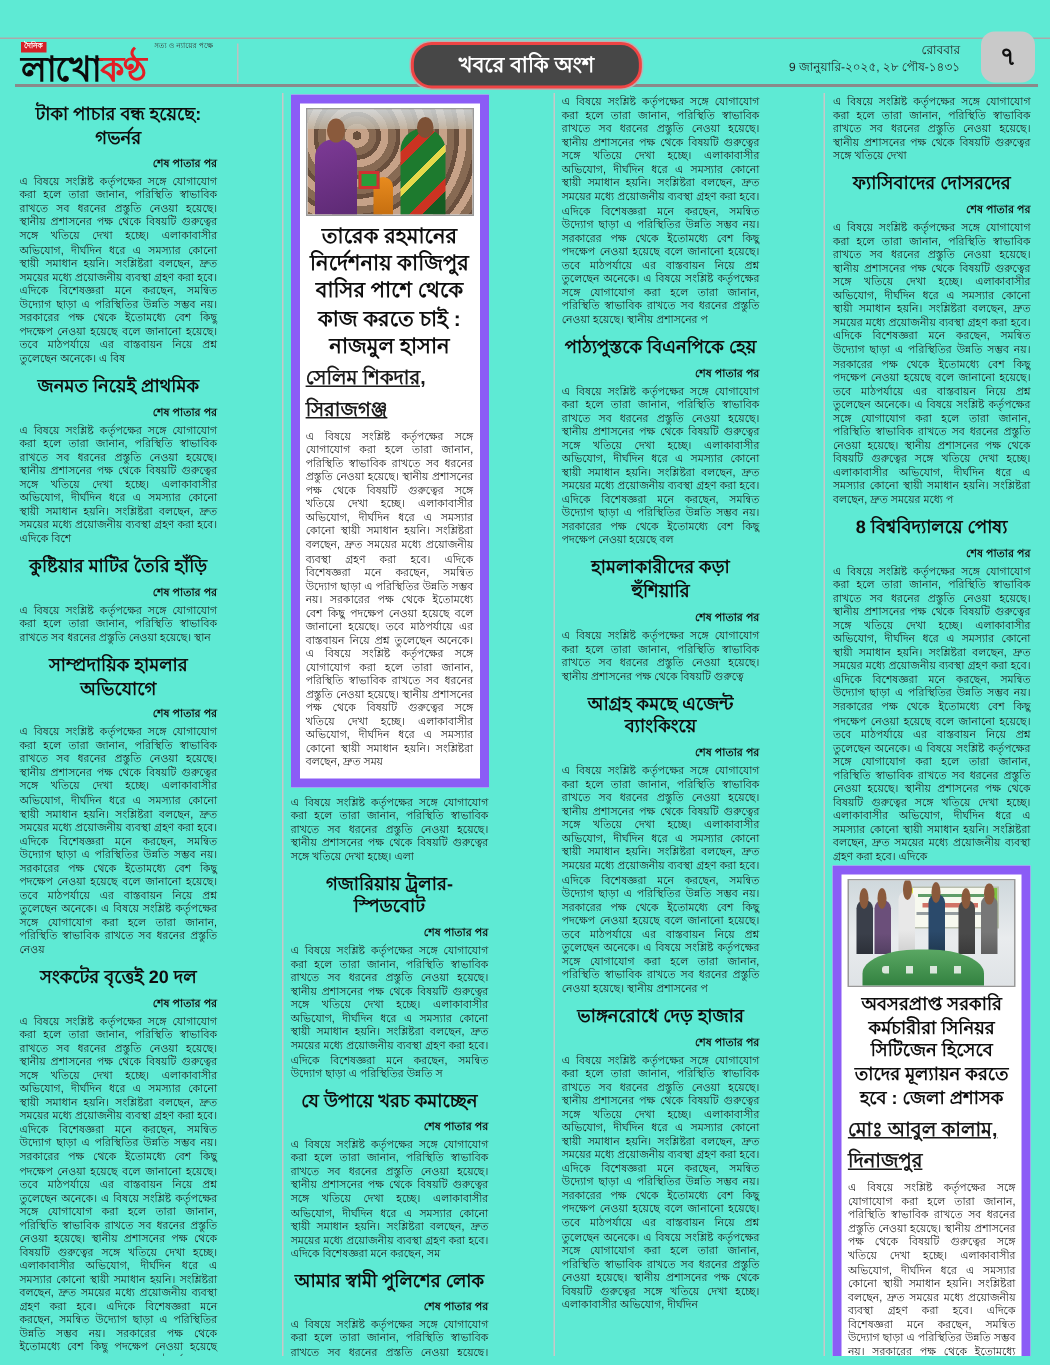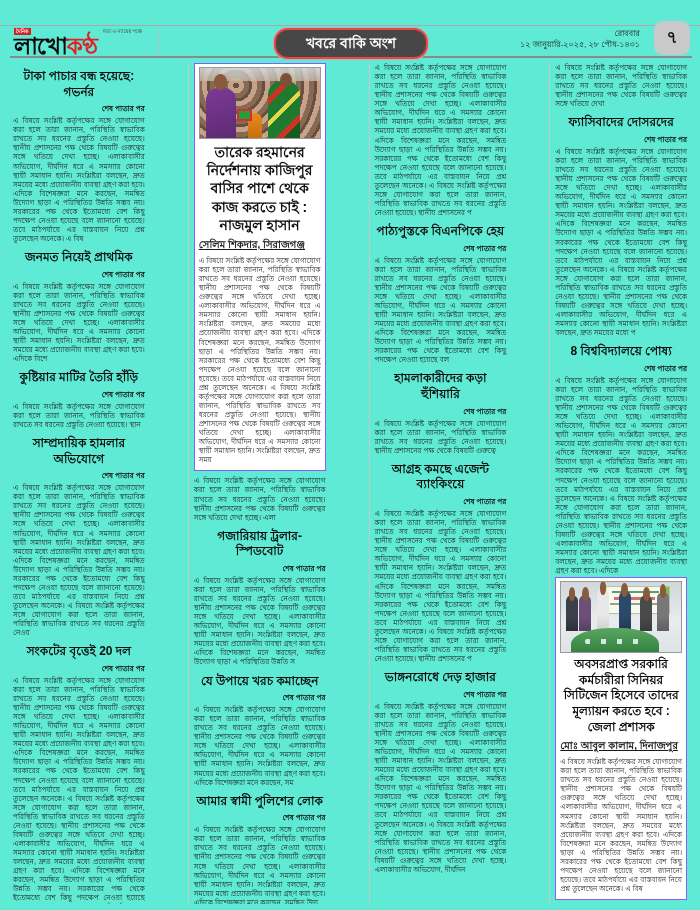--- a/index.html
+++ b/index.html
@@ -28,24 +28,24 @@
 
   
   .columns { position:absolute; top:62px; left:8px; right:8px; height:842px; display:flex;gap:38px; }
   .col { flex:1 1 0; padding:0 5px; overflow:hidden; }
   .col + .col { border-left:1px solid #c8c8c8; }
 
   .headline { font-weight:bold; text-align:center; color:#0e0e0e; font-size:12px; line-height:1.3; margin:7px 1px 3px; }
   .headline.xl { font-size:14px; margin-top:4px; }
   .headline.md { font-size:12px; margin-top:4px; }
   .continued { font-size:7.3px; font-weight:bold; color:#111; margin:2px 0 1px;text-align:right; }
-  .byline { font-size:10px; font-weight:bold; text-decoration:underline; margin:1px 0 2px; }
+  .byline { font-size:13px; font-weight:bold; text-decoration:underline; margin:1px 0 2px; }
   .body-text { font-size:7.2px; line-height:1.26; text-align:justify; color:#1c1c1c; margin:1px 0 2px;
     word-break:break-word; }
-  .article-box { border:1px solid #8b5cf6; padding:3px 4px 4px; margin:1px 0 5px; background:#fff; }
+  .article-box { border:6px solid #8b5cf6; padding:3px 4px 4px; margin:1px 0 5px; background:#fff; }
 
   
   .photo { position:relative; height:72px; margin:0 0 3px; overflow:hidden; border:1px solid #999; }
   .photo i { position:absolute; display:block; }
 
   .photo.crowd .pc-bg { inset:0;
     background: repeating-radial-gradient(circle at 30% 25%, #6b4f3a 0 3px, #c9a184 3px 8px, #8a6a50 8px 13px);
     filter:saturate(.9); }
   .photo.crowd .pc-sky { left:0; top:0; right:0; height:18%; background:linear-gradient(#d7e2e8,#c3b8a6); opacity:.8; }
   .photo.crowd .pc-fig-purple { left:5%; bottom:0; width:25%; height:72%; background:linear-gradient(160deg,#7d3a96,#5d2a74); border-radius:12px 12px 0 0; }
@@ -90,21 +90,21 @@
         <span class="tagline">সত্য ও ন্যায়ের পক্ষে</span>
       </div>
       <div class="logo-main">
         <span class="logo-black">লাখো</span><span class="logo-red">কণ্ঠ</span>
       </div>
     </div>
     <div class="mast-divider"></div>
     <div class="section-pill">খবরে বাকি অংশ</div>
     <div class="date-block">
       <div>রোববার</div>
-      <div>১২ জানুয়ারি-২০২৫, ২৮ পৌষ-১৪৩১</div>
+      <div>9 জানুয়ারি-২০২৫, ২৮ পৌষ-১৪৩১</div>
     </div>
     <div class="page-num">৭</div>
   </div>
 
   <div class="columns">
     <div class="col" id="col1">
         <div class="headline">টাকা পাচার বন্ধ হয়েছে: গভর্নর</div>
         <div class="continued">শেষ পাতার পর</div>
         <div class="body-text">এ বিষয়ে সংশ্লিষ্ট কর্তৃপক্ষের সঙ্গে যোগাযোগ করা হলে তারা জানান, পরিস্থিতি স্বাভাবিক রাখতে সব ধরনের প্রস্তুতি নেওয়া হয়েছে। স্থানীয় প্রশাসনের পক্ষ থেকে বিষয়টি গুরুত্বের সঙ্গে খতিয়ে দেখা হচ্ছে। এলাকাবাসীর অভিযোগ, দীর্ঘদিন ধরে এ সমস্যার কোনো স্থায়ী সমাধান হয়নি। সংশ্লিষ্টরা বলছেন, দ্রুত সময়ের মধ্যে প্রয়োজনীয় ব্যবস্থা গ্রহণ করা হবে। এদিকে বিশেষজ্ঞরা মনে করছেন, সমন্বিত উদ্যোগ ছাড়া এ পরিস্থিতির উন্নতি সম্ভব নয়। সরকারের পক্ষ থেকে ইতোমধ্যে বেশ কিছু পদক্ষেপ নেওয়া হয়েছে বলে জানানো হয়েছে। তবে মাঠপর্যায়ে এর বাস্তবায়ন নিয়ে প্রশ্ন তুলেছেন অনেকে। এ বিষ</div>
         <div class="headline">জনমত নিয়েই প্রাথমিক</div>

